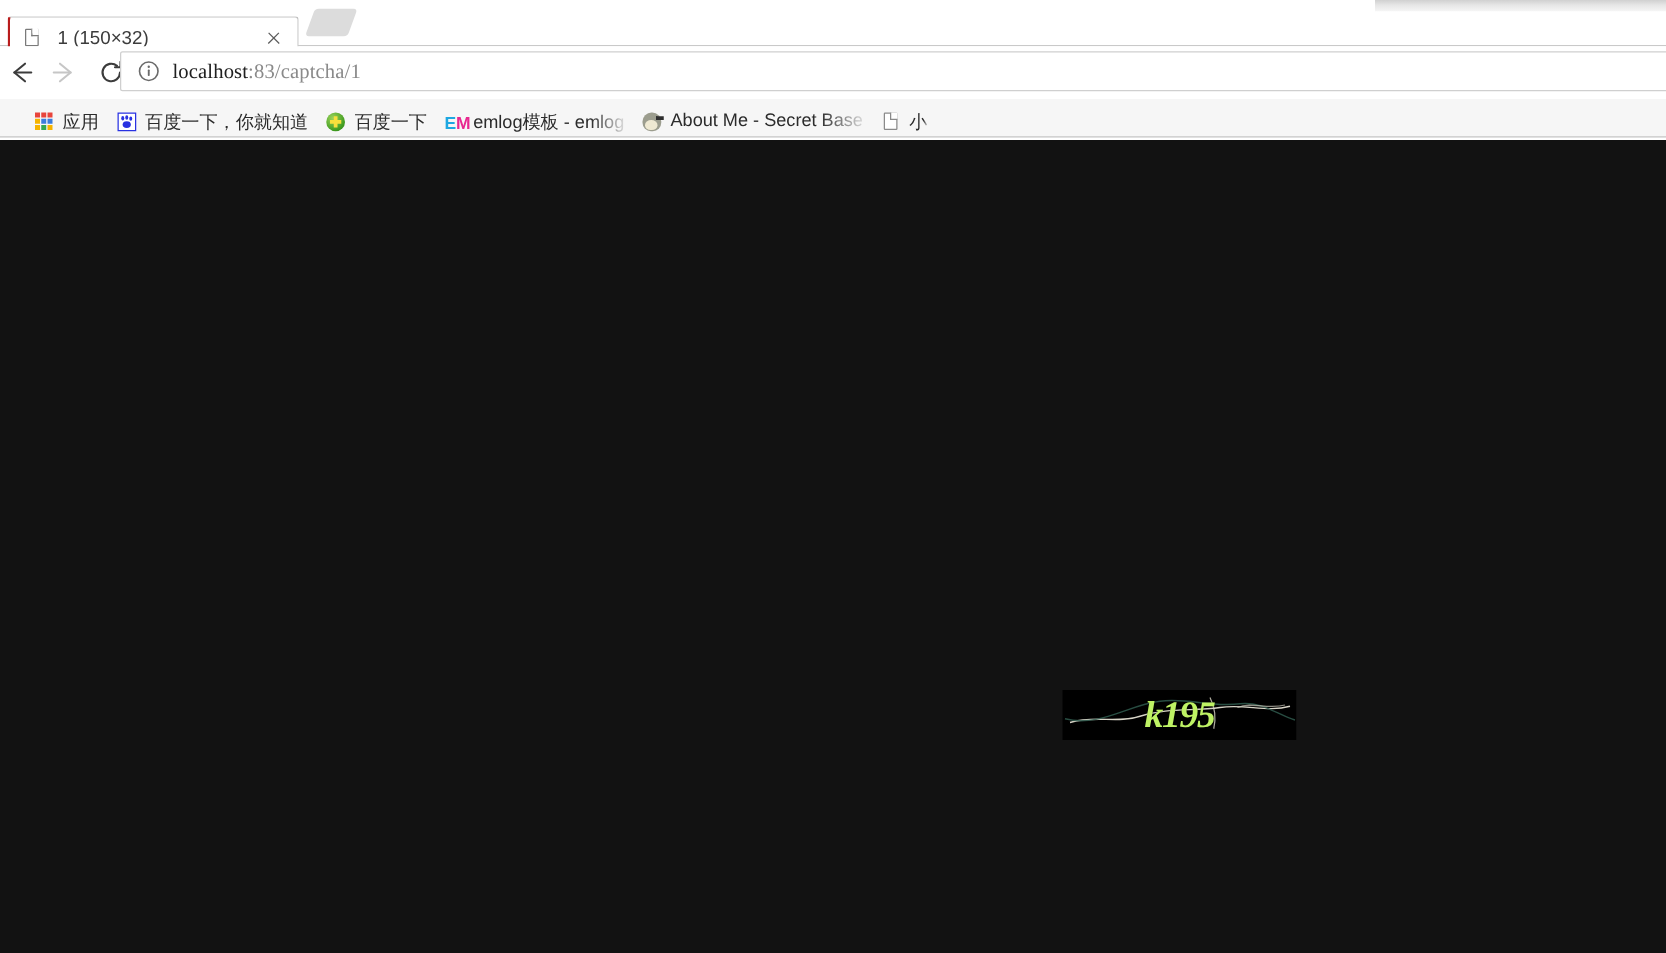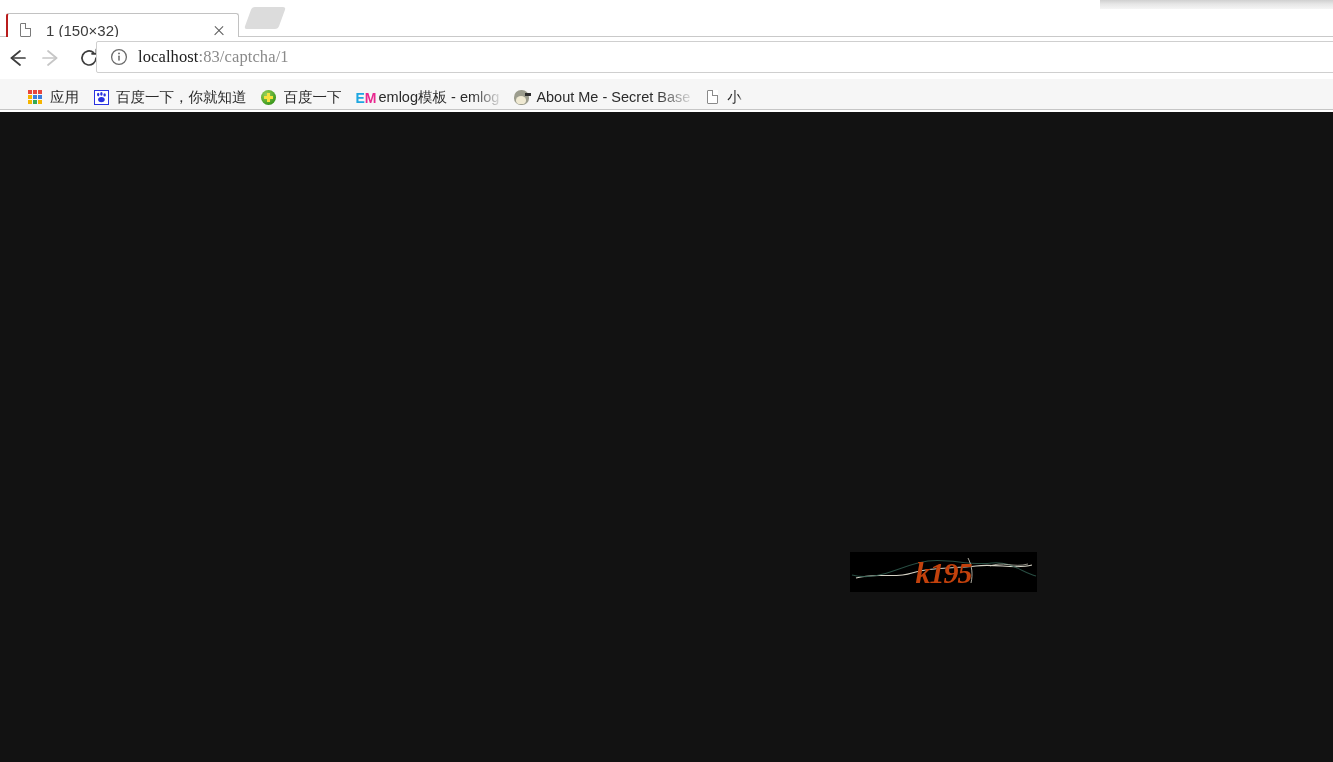--- a/index.html
+++ b/index.html
@@ -327,21 +327,21 @@
     background: #000000;
     position: relative;
     overflow: hidden;
     display: block;
   }
   .captcha-text {
     position: absolute;
     left: 50%;
     top: 50%;
     transform: translate(-50%, -48%);
-    color: #c2410c;
+    color: #bef264;
     font-family: "Liberation Serif", serif;
     font-weight: bold;
     font-style: italic;
     font-size: 30px;
     letter-spacing: -1px;
     white-space: nowrap;
     text-shadow: 0 0 1px rgba(0,0,0,0.6);
   }
 </style>
 </head>

